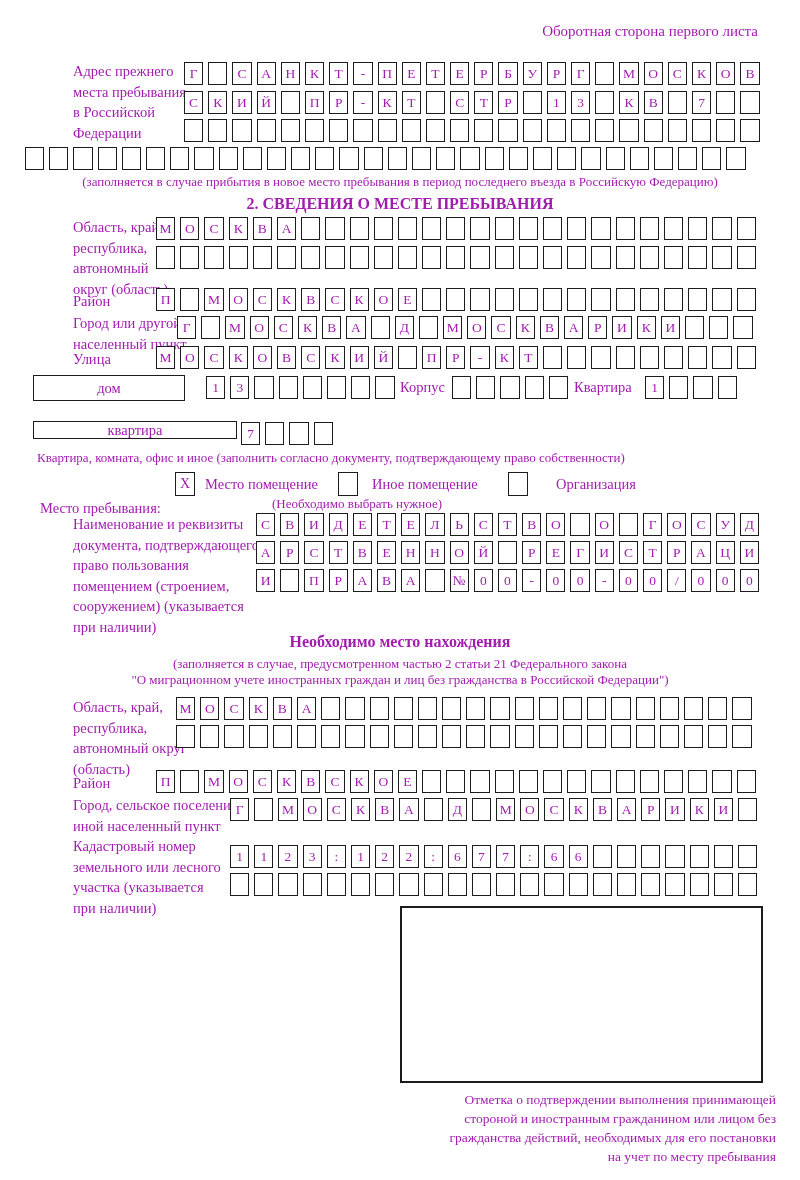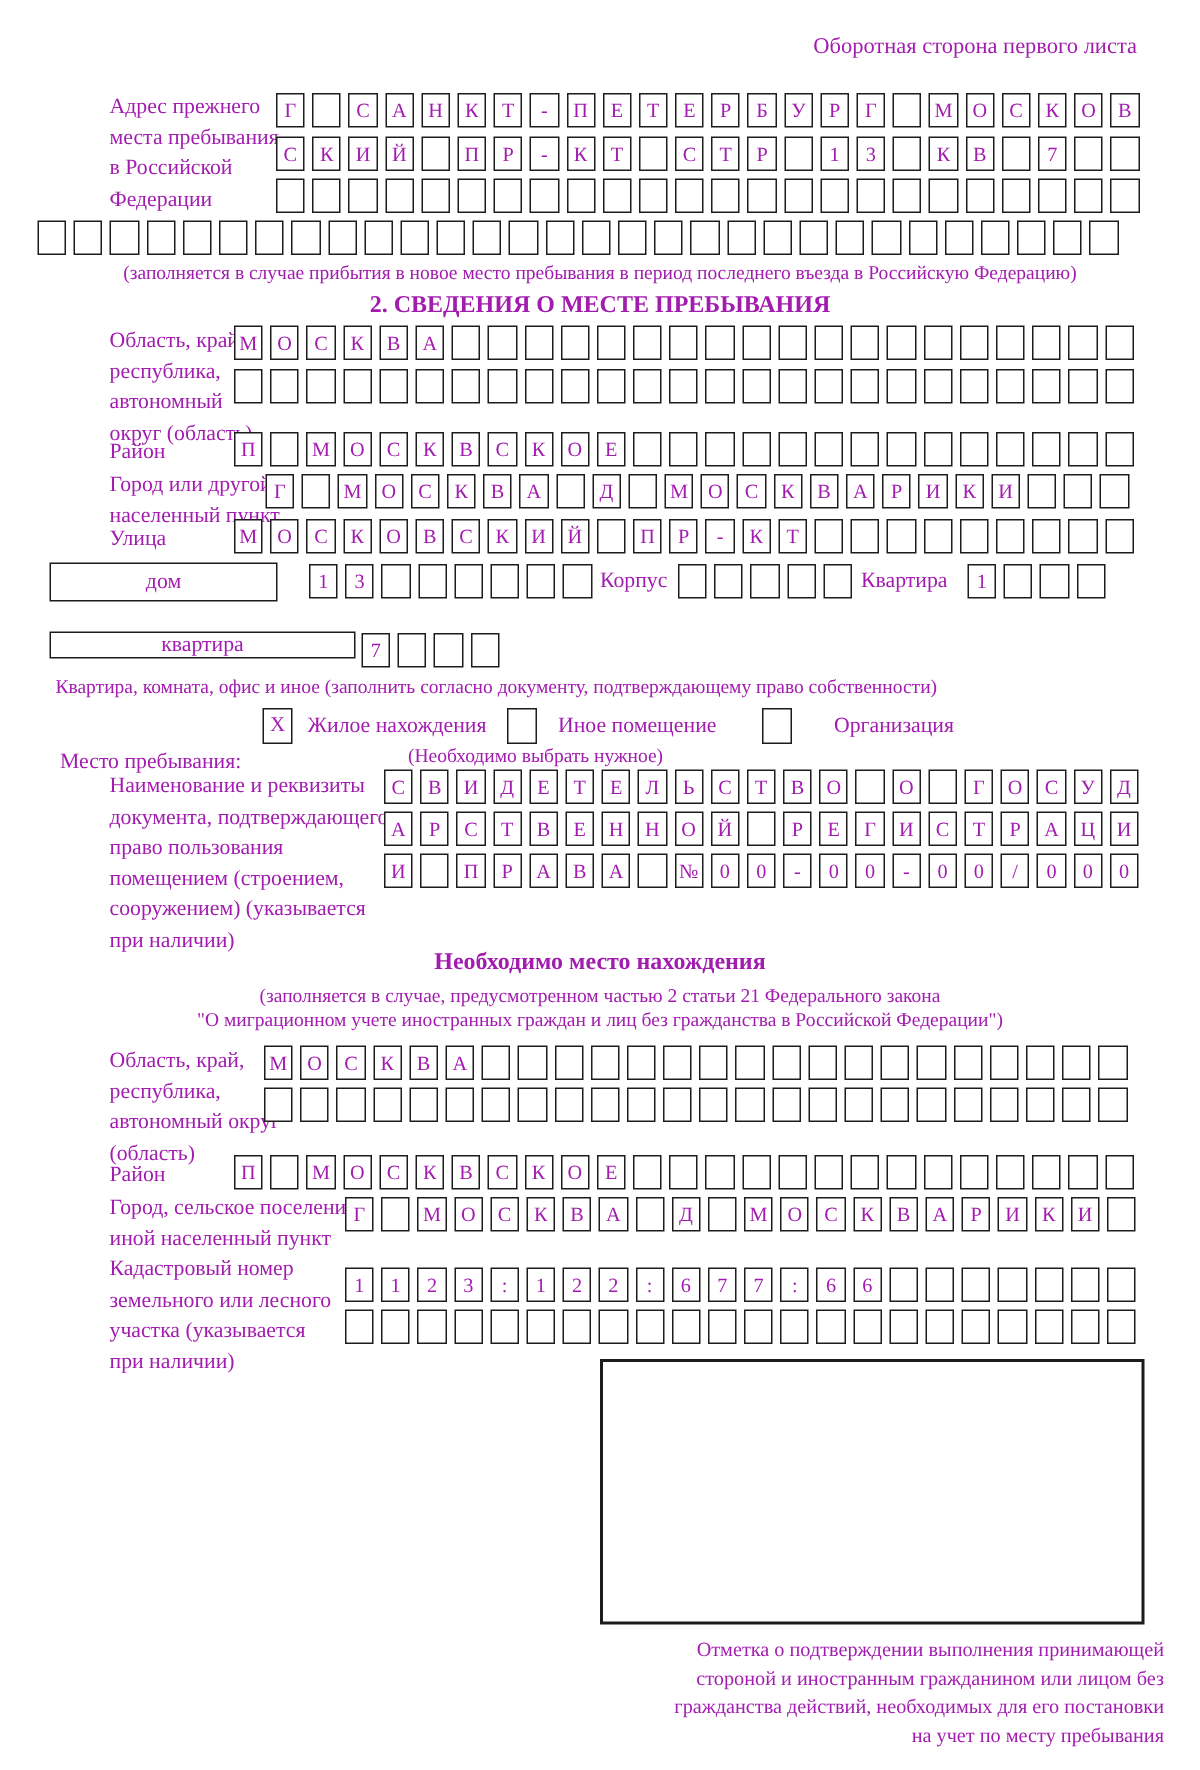--- a/index.html
+++ b/index.html
@@ -324,21 +324,21 @@
   <div class="abs row" style="left:241px;top:422px">
       <div class="cell">7</div>
       <div class="cell"></div>
       <div class="cell"></div>
       <div class="cell"></div>
     </div>
   <div class="abs note" style="left:37px;top:450px">Квартира, комната, офис и иное (заполнить согласно документу, подтверждающему право собственности)</div>
 
   <div class="abs opt" style="left:40px;top:500px">Место пребывания:</div>
   <div class="abs cbox" style="left:175px;top:472px">X</div>
-  <div class="abs opt" style="left:205px;top:476px">Жилое нахождения</div>
+  <div class="abs opt" style="left:205px;top:476px">Место помещение</div>
   <div class="abs cbox" style="left:338px;top:472px"></div>
   <div class="abs opt" style="left:372px;top:476px">Иное помещение</div>
   <div class="abs cbox" style="left:508px;top:472px"></div>
   <div class="abs opt" style="left:556px;top:476px">Организация</div>
   <div class="abs note" style="left:272px;top:496px">(Необходимо выбрать нужное)</div>
 
   <div class="abs lbl" style="left:37px;top:514px;width:215px">Наименование и реквизиты
 документа, подтверждающего
 право пользования
 помещением (строением,

